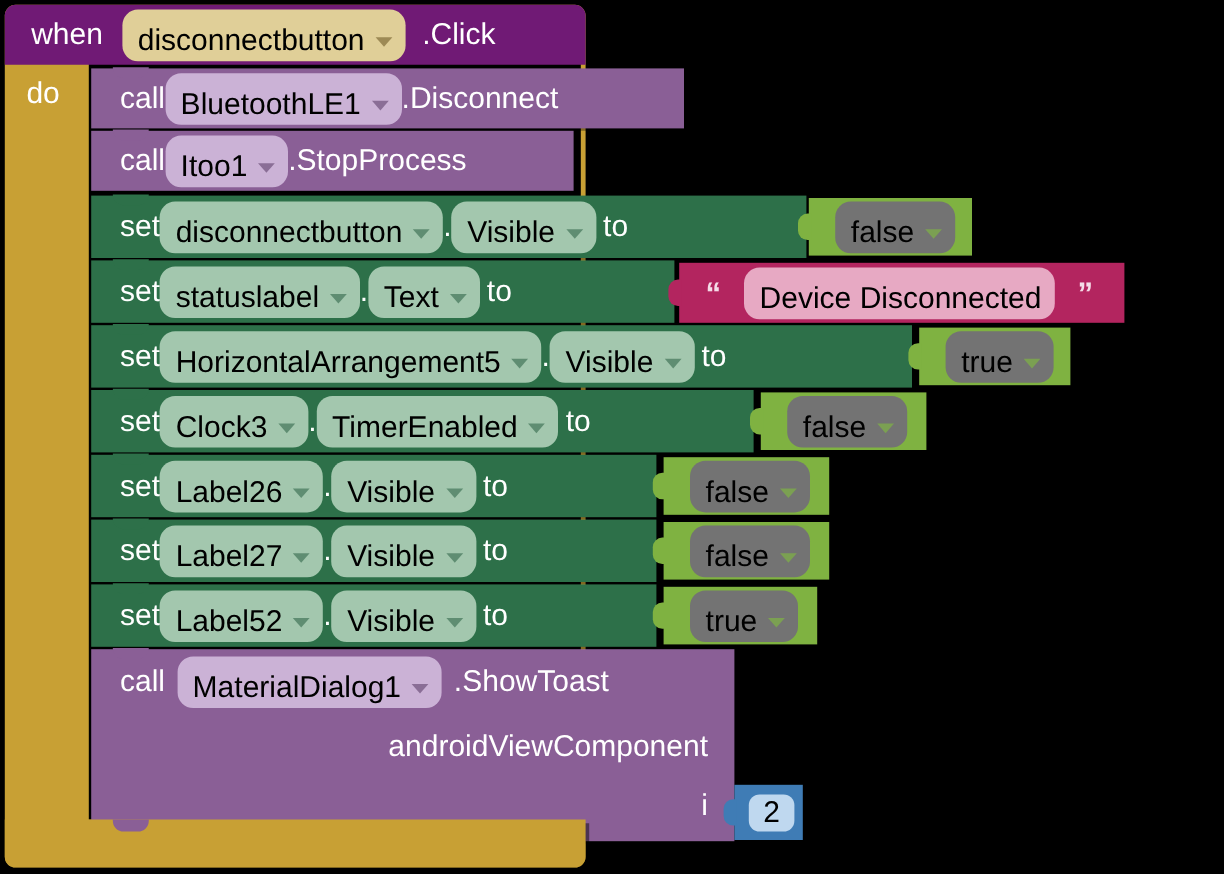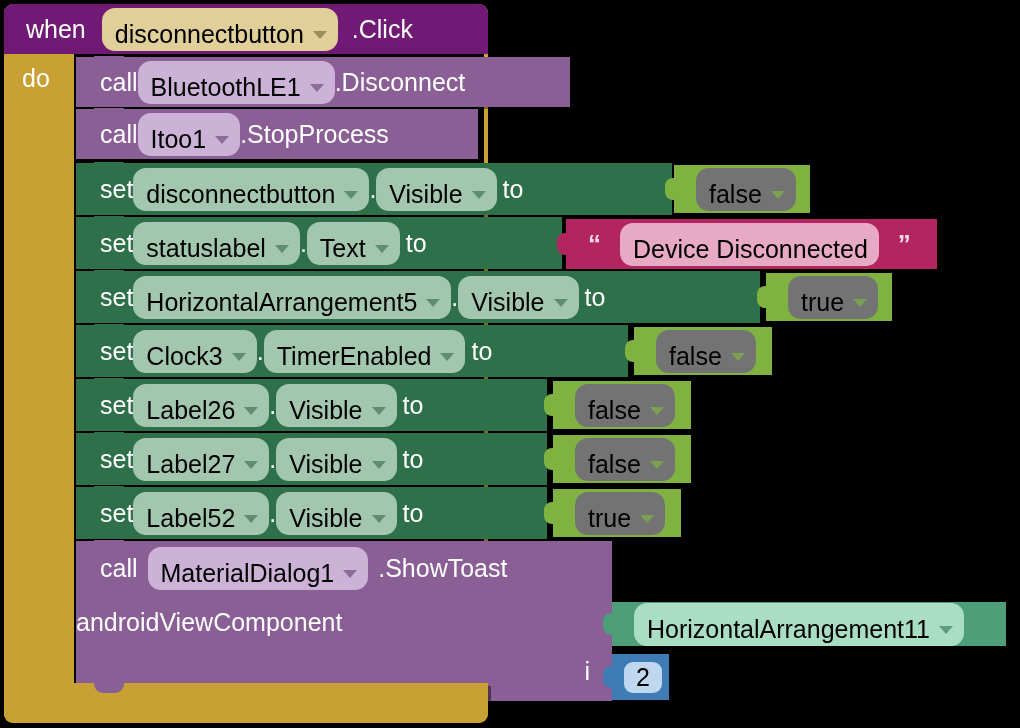--- a/index.html
+++ b/index.html
@@ -251,34 +251,28 @@
   <div class="stmt purple" style="left:76px;top:541px;width:536px;height:160px;
               display:block;padding-left:0;">
     <div style="display:flex;align-items:center;gap:10px;padding-left:24px;height:54px;">
       <span class="lbl">call</span>
       <span class="field">
         <span>MaterialDialog1</span>
         <i class="caret"></i>
       </span>
       <span class="lbl">.ShowToast</span>
     </div>
-    <div style="display:flex;height:54px;align-items:center;padding-right:22px;">
+    <div style="display:flex;justify-content:flex-end;height:54px;align-items:center;padding-right:22px;">
       <span class="lbl">androidViewComponent</span>
     </div>
     <div style="display:flex;justify-content:flex-end;height:44px;align-items:center;padding-right:22px;">
       <span class="lbl">i</span>
     </div>
   </div>
 
-  <div class="val compget" style="left:612px;top:602px;width:394px;height:44px;">
-    <span class="field">
-      <span>HorizontalArrangement11</span>
-      <i class="caret"></i>
-    </span>
-  </div>
 
   <div class="val num" style="left:612px;top:654px;width:57px;height:46px;padding-left:12px;">
     <span class="field">
       <span>2</span>
     </span>
   </div>
 
   <div style="position:absolute;left:4px;top:683px;width:484px;height:40px;
               background:#c8a034;border-radius:0 0 9px 9px;
               box-shadow:3px 3px 0 rgba(0,0,0,.45);"></div>

